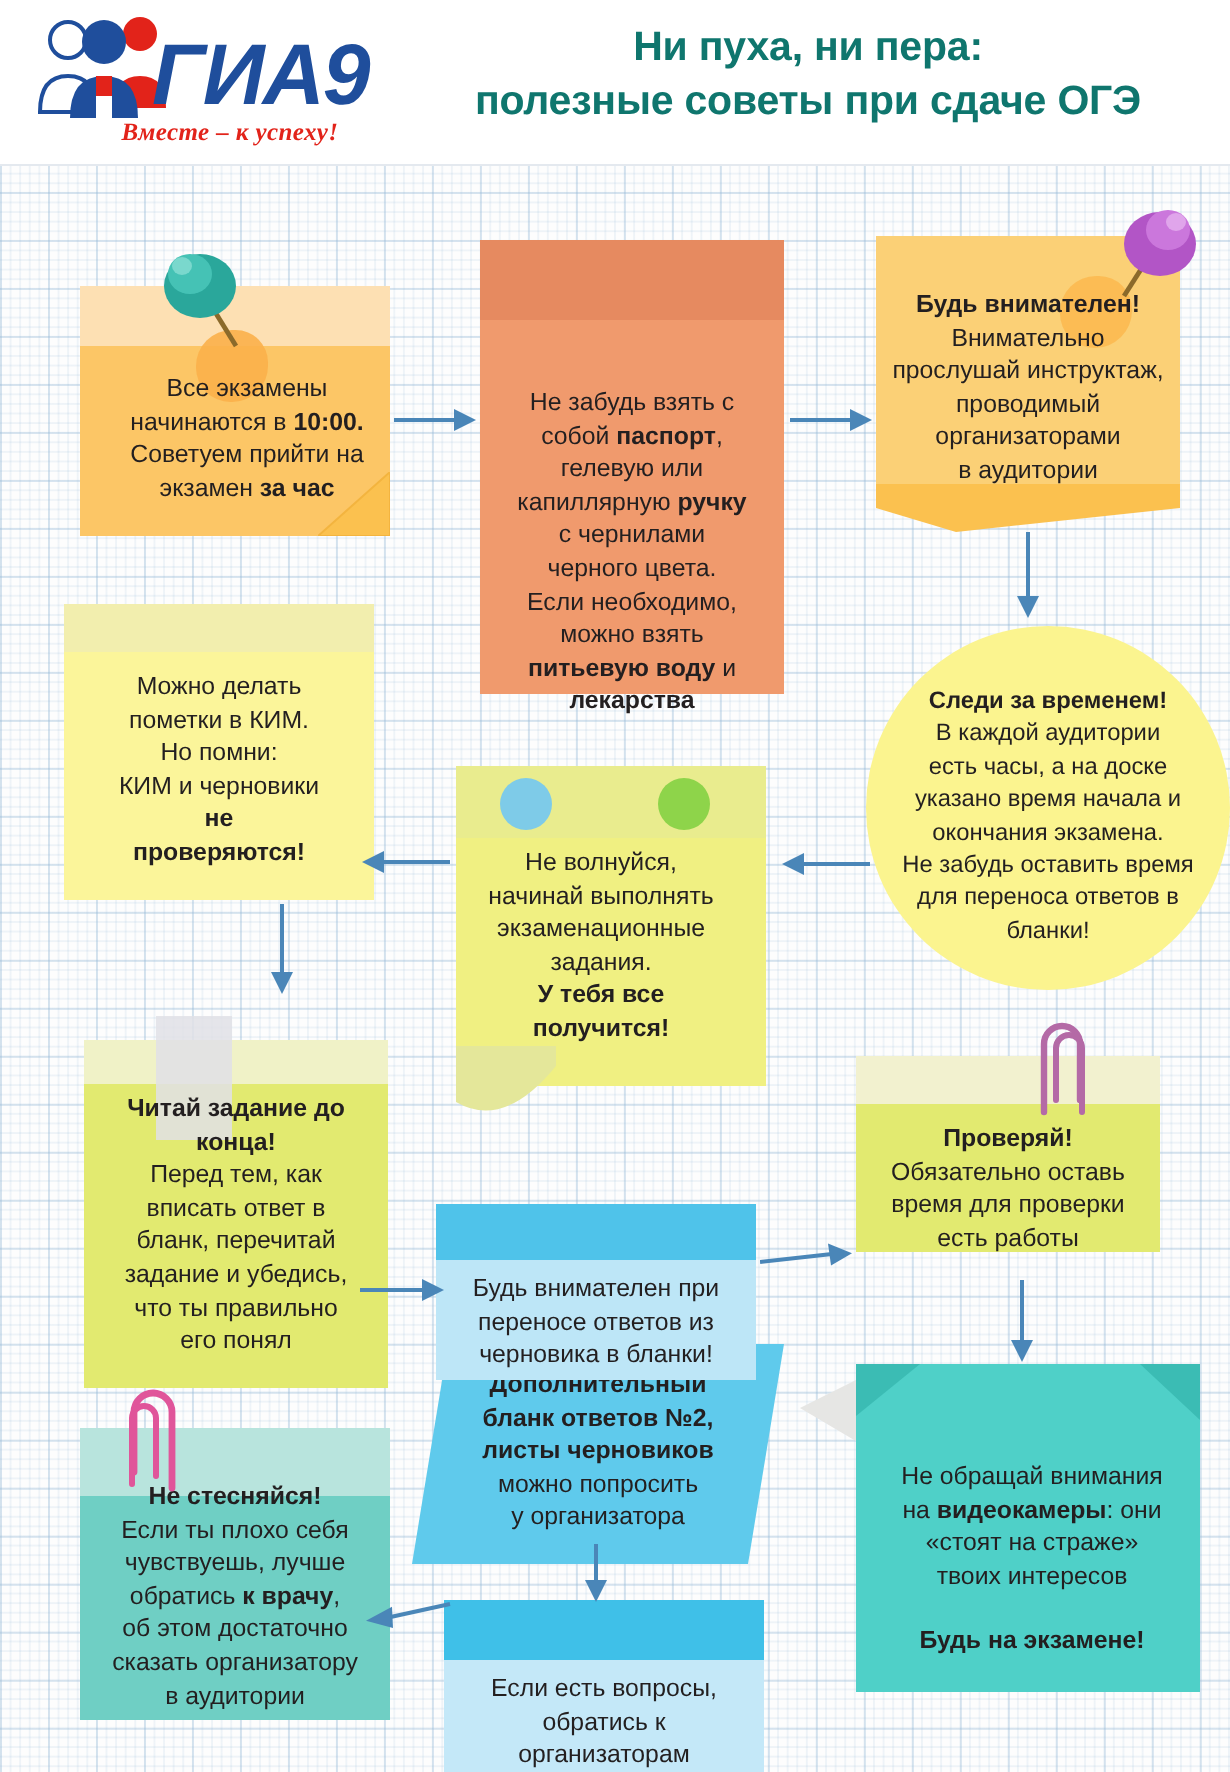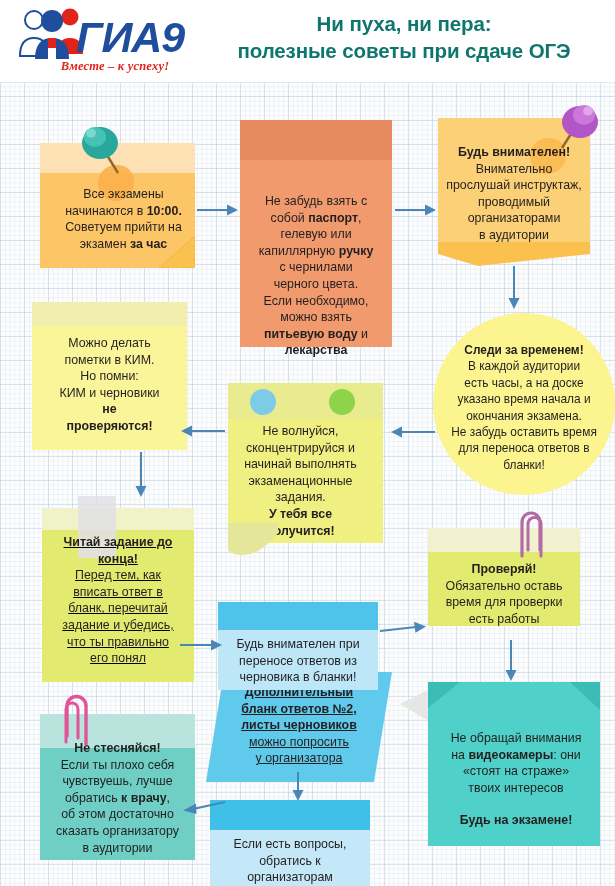--- a/index.html
+++ b/index.html
@@ -192,21 +192,20 @@
     <line x1="47" y1="7" x2="12" y2="7" stroke="#4a86b8" stroke-width="2"></line>
     <path d="M14 1.5 L3 7 L14 12.5 Z" fill="#4a86b8"></path>
   </svg>
 
   <div class="card n-khaki" style="left:228px;top:383px;width:155px;height:160px;">
     <div class="note-top" style="background:#e9ec8e;height:36px;"></div>
     <div style="position:absolute;left:22px;top:6px;width:26px;height:26px;border-radius:50%;background:#7ecbe8;z-index:2;"></div>
     <div style="position:absolute;right:28px;top:6px;width:26px;height:26px;border-radius:50%;background:#8ed44a;z-index:2;"></div>
     <div class="txt" style="padding:40px 16px 0 6px;">
       <div>Не волнуйся,</div>
-      <div>сконцентрируйся и</div>
       <div>начинай выполнять</div>
       <div>экзаменационные</div>
       <div>задания.</div>
       <div><b>У тебя все</b></div>
       <div><b>получится!</b></div>
     </div>
     <svg class="fold" style="left:-10px;bottom:-22px;" width="60" height="42" viewBox="0 0 60 42">
       <path d="M10 0 L60 0 L60 10 Q34 42 10 28 Z" fill="#e4e79a"></path>
     </svg>
   </div>
@@ -226,21 +225,21 @@
       <div><b>не</b></div>
       <div><b>проверяются!</b></div>
     </div>
   </div>
 
   <svg class="arrow" style="left:134px;top:452px;" width="14" height="46" viewBox="0 0 14 46">
     <line x1="7" y1="0" x2="7" y2="36" stroke="#4a86b8" stroke-width="2"></line>
     <path d="M1.5 34 L7 45 L12.5 34 Z" fill="#4a86b8"></path>
   </svg>
 
-  <div class="card n-lime" style="left:42px;top:508px;width:152px;height:174px;text-decoration:underline;">
+  <div class="card n-lime" style="left:42px;top:520px;width:152px;height:174px;">
     <div class="note-top n-lime-top"></div>
     <div style="position:absolute;left:36px;top:-12px;width:38px;height:62px;background:rgba(225,225,230,.85);z-index:3;"></div>
     <div class="txt" style="padding:26px 5px 0 5px;">
       <div><b>Читай задание до</b></div>
       <div><b>конца!</b></div>
       <div>Перед тем, как</div>
       <div>вписать ответ в</div>
       <div>бланк, перечитай</div>
       <div>задание и убедись,</div>
       <div>что ты правильно</div>
@@ -278,21 +277,21 @@
 
   <svg class="arrow" style="left:380px;top:620px;" width="48" height="14" viewBox="0 0 48 14">
     <line x1="0" y1="11" x2="36" y2="7" stroke="#4a86b8" stroke-width="2"></line>
     <path d="M34 1.8 L46 6.6 L35.5 12.8 Z" fill="#4a86b8"></path>
   </svg>
 
   <div class="card" style="left:206px;top:672px;width:186px;height:110px;z-index:5;">
     <svg style="position:absolute;left:0;top:0;" width="186" height="110" viewBox="0 0 186 110">
       <path d="M18 0 L186 0 L168 110 L0 110 Z" fill="#5fcaec"></path>
     </svg>
-    <div class="txt" style="position:absolute;left:0;top:0;width:186px;padding:12px 12px 0 12px;box-sizing:border-box;text-decoration:underline;">
+    <div class="txt" style="position:absolute;left:0;top:0;width:186px;padding:12px 12px 0 12px;box-sizing:border-box;">
       <div><b>Дополнительный</b></div>
       <div><b>бланк ответов №2,</b></div>
       <div><b>листы черновиков</b></div>
       <div>можно попросить</div>
       <div>у организатора</div>
     </div>
   </div>
 
   <svg class="arrow" style="left:291px;top:772px;" width="14" height="30" viewBox="0 0 14 30">
     <line x1="7" y1="0" x2="7" y2="20" stroke="#4a86b8" stroke-width="2"></line>
@@ -336,21 +335,21 @@
       <path d="M24 52 L24 14 a9.5 9.5 0 0 0 -19 0 L5 44" fill="none" stroke="#e0559a" stroke-width="3.4" stroke-linecap="round"></path>
       <path d="M16 46 L16 17 a6 6 0 0 0 -12 0 L4 50" fill="none" stroke="#e0559a" stroke-width="3" stroke-linecap="round"></path>
     </svg>
   </div>
 
   <svg class="arrow" style="left:180px;top:800px;" width="46" height="16" viewBox="0 0 46 16">
     <line x1="45" y1="2" x2="13" y2="9" stroke="#4a86b8" stroke-width="2"></line>
     <path d="M16 3.4 L3 10.4 L16.5 14 Z" fill="#4a86b8"></path>
   </svg>
 
-  <div class="card n-lightblue" style="left:210px;top:800px;width:160px;height:86px;">
+  <div class="card n-lightblue" style="left:222px;top:800px;width:160px;height:86px;">
     <div class="note-top n-lightblue-top"></div>
     <div class="txt" style="padding:36px 6px 0 6px;">
       <div>Если есть вопросы,</div>
       <div>обратись к</div>
       <div>организаторам</div>
     </div>
   </div>
 
 </div>
 

